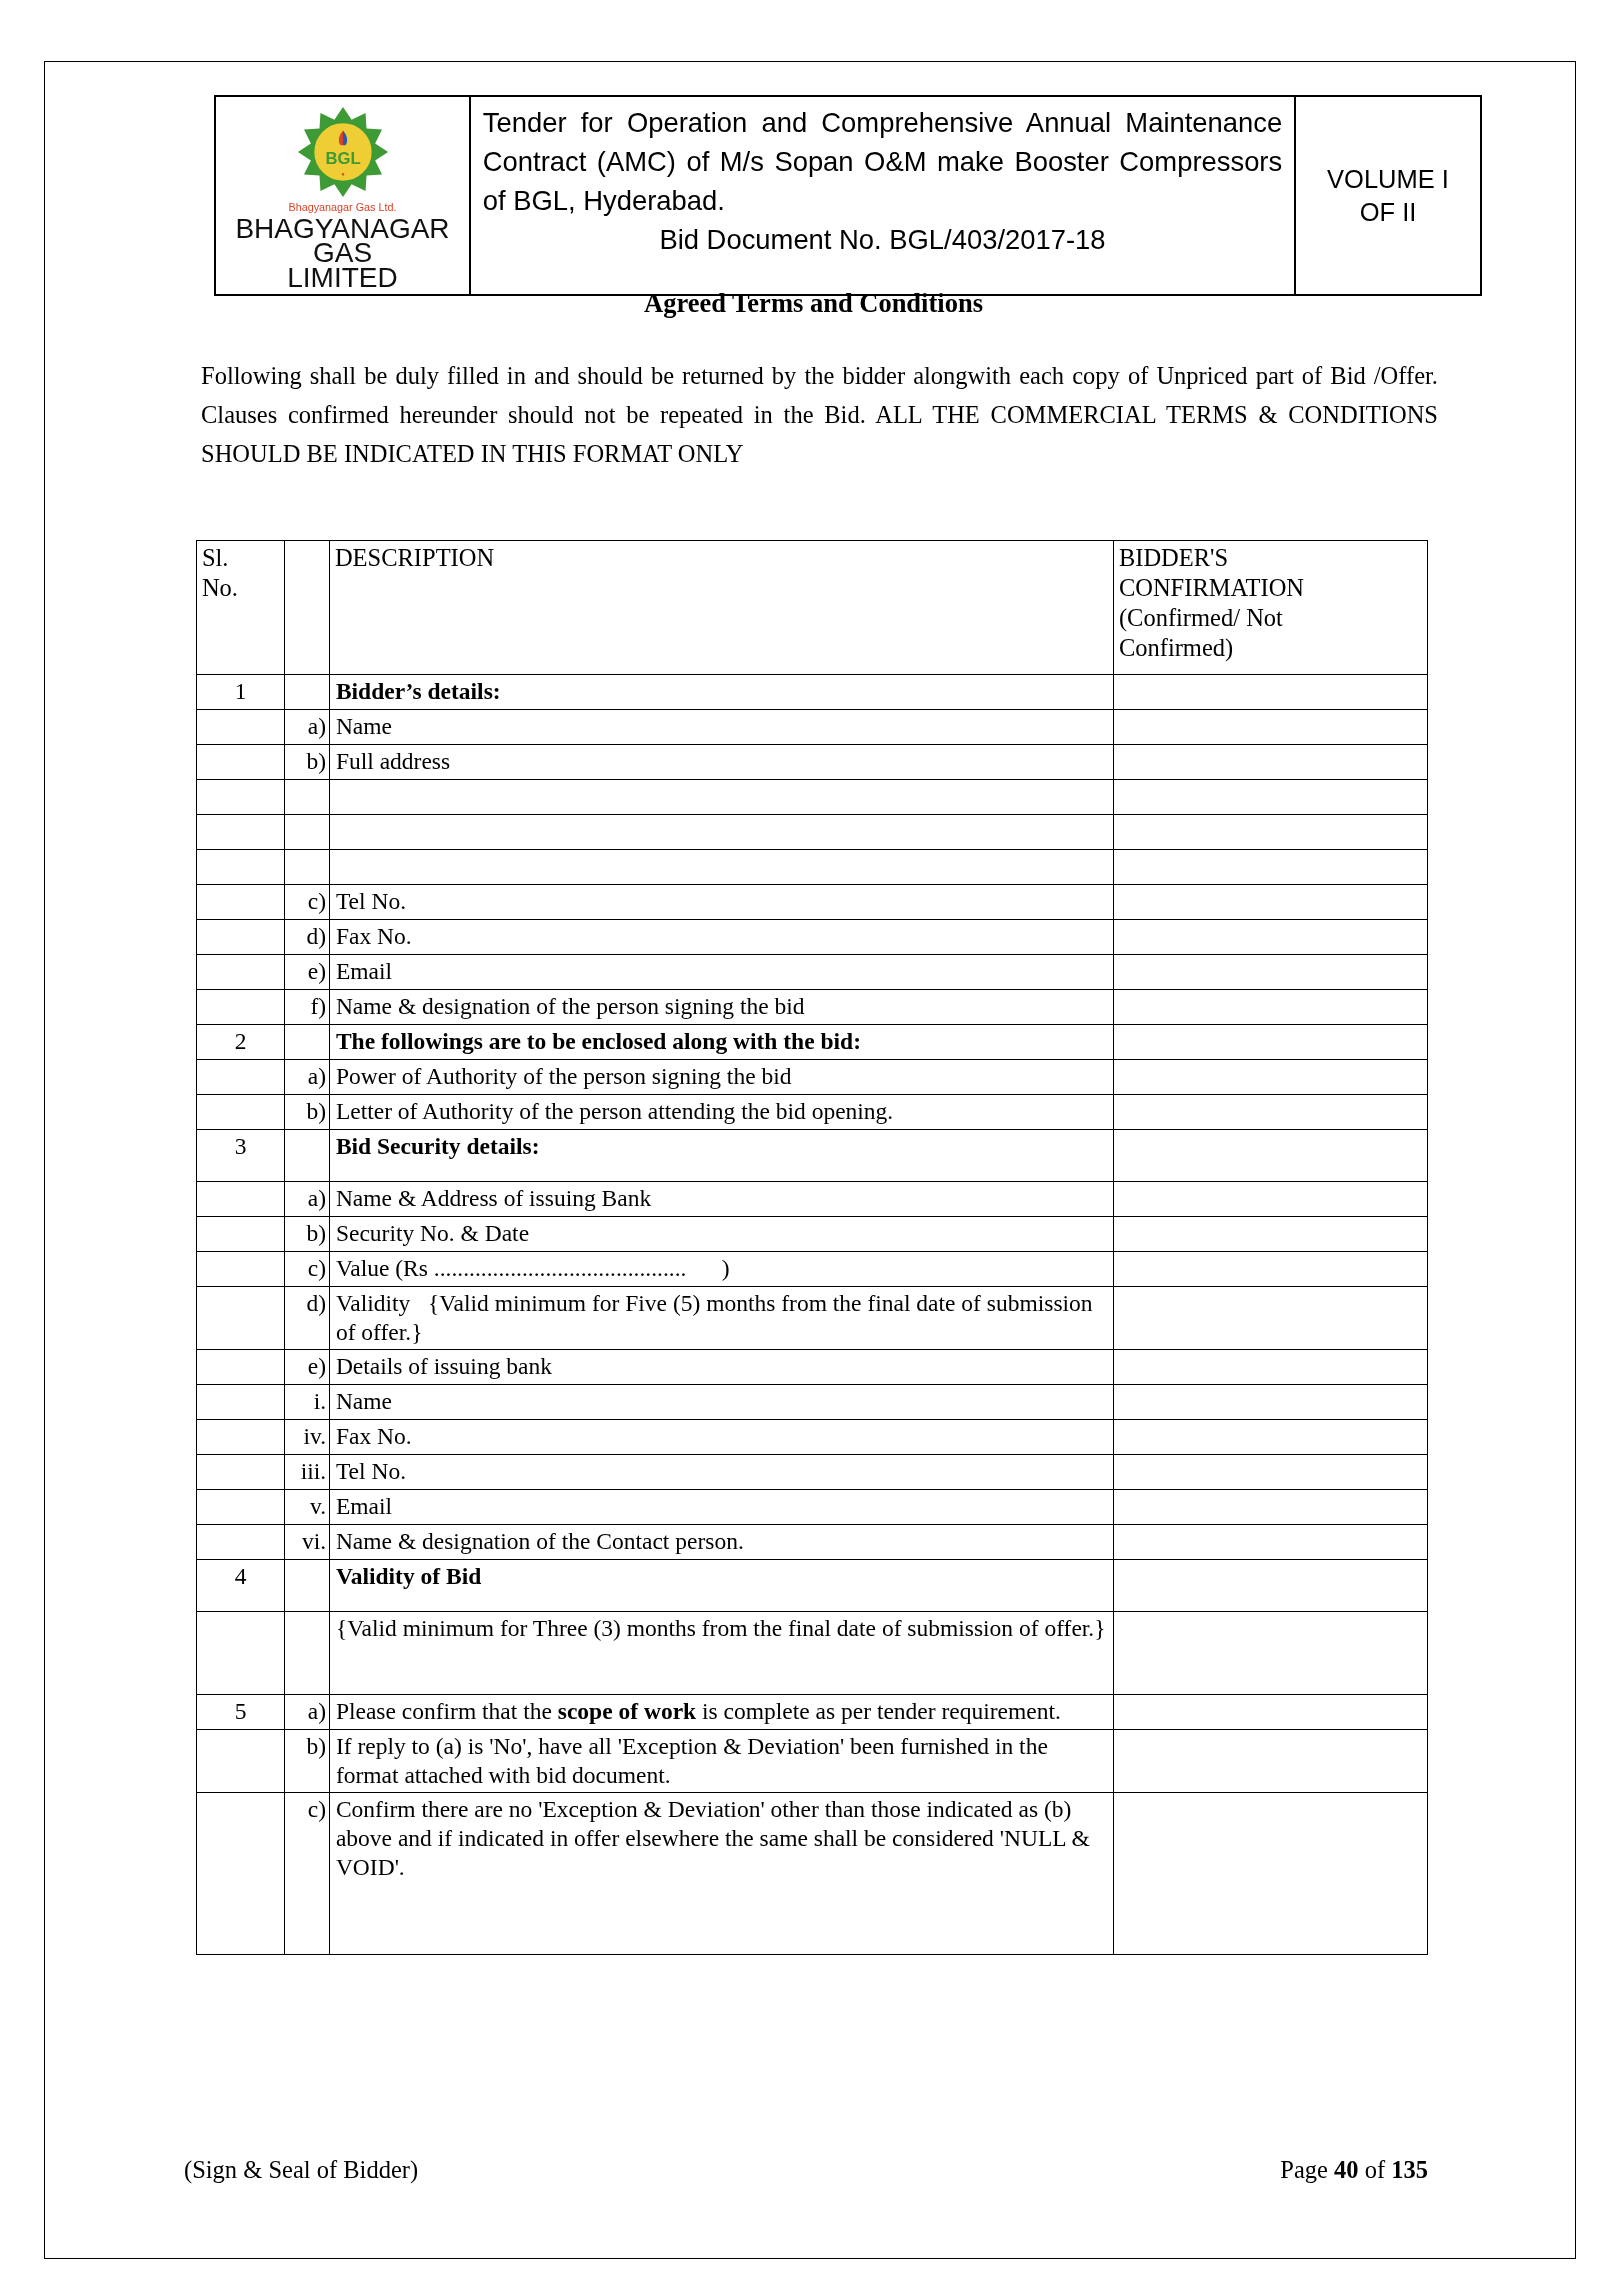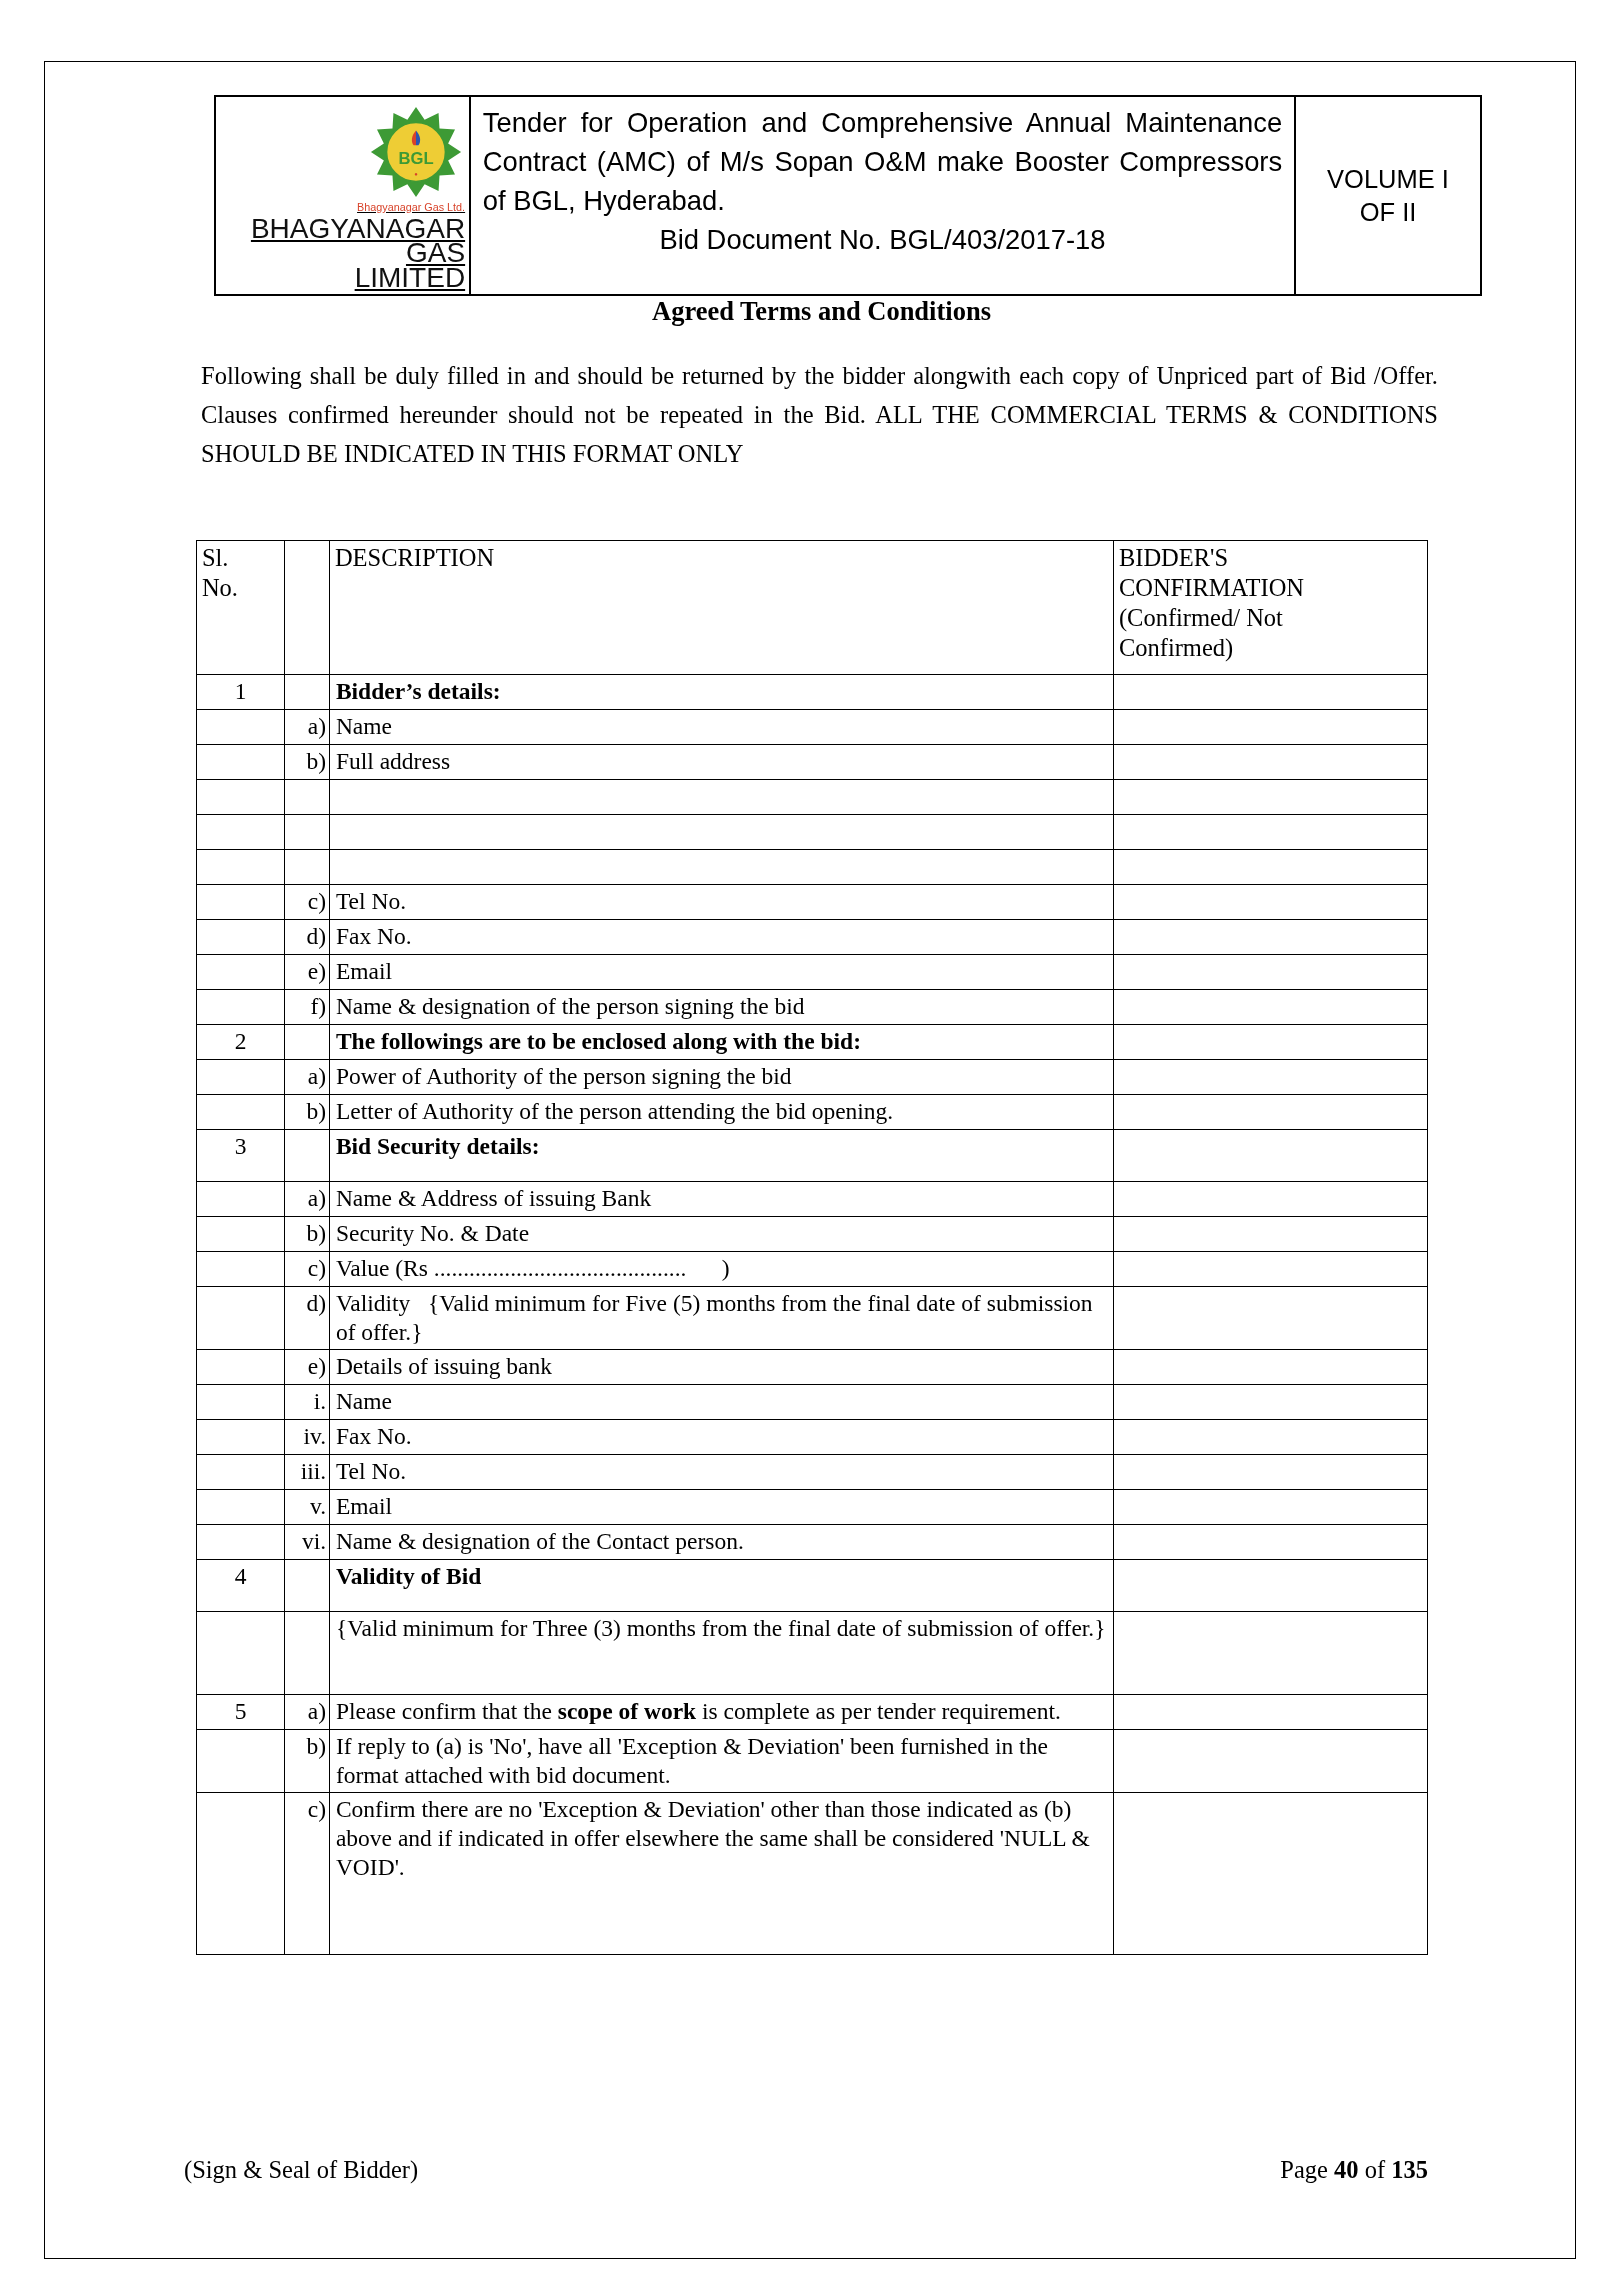--- a/index.html
+++ b/index.html
@@ -22,21 +22,21 @@
 
   
   .header-table {
     position: absolute;
     left: 214px; top: 95px;
     width: 1266px;
     border-collapse: collapse;
     table-layout: fixed;
   }
   .header-table td { border: 2px solid #000; vertical-align: top; }
-  .logo-cell { text-align: right; padding: 5.9px 3.9px 3.9px 3.9px; text-decoration: underline; }
+  .logo-cell { text-align: center; padding: 5.9px 3.9px 3.9px 3.9px; }
   .logo-tagline {
     font-family: "Liberation Sans", "DejaVu Sans", sans-serif;
     font-size: 10.8px; color: #d8432a; margin-top: -3.9px;
   }
   .org-name {
     font-family: "Liberation Sans", "DejaVu Sans", sans-serif;
     font-size: 28px; line-height: 24.5px; color: #111;
     white-space: pre-line; margin-top: 3.9px;
   }
   .title-cell { padding: 5.9px 11.8px; margin-left: 16px; }
@@ -55,21 +55,21 @@
     text-align: center;
     font-family: "Liberation Sans", "DejaVu Sans", sans-serif;
     font-size: 25.5px; line-height: 33px;
     white-space: pre-line;
   }
 
   
   .doc-heading {
     position: absolute;
     left: 196px; top: 288px; width: 1235px;
-    margin: 8px;
+    margin: 0;
     font-size: 26.5px; font-weight: bold; text-align: center;
   }
   .intro {
     position: absolute;
     left: 201px; top: 356px; width: 1237px;
     margin: 0;
     font-size: 24.5px; line-height: 39px;
     text-align: justify;
   }
 

